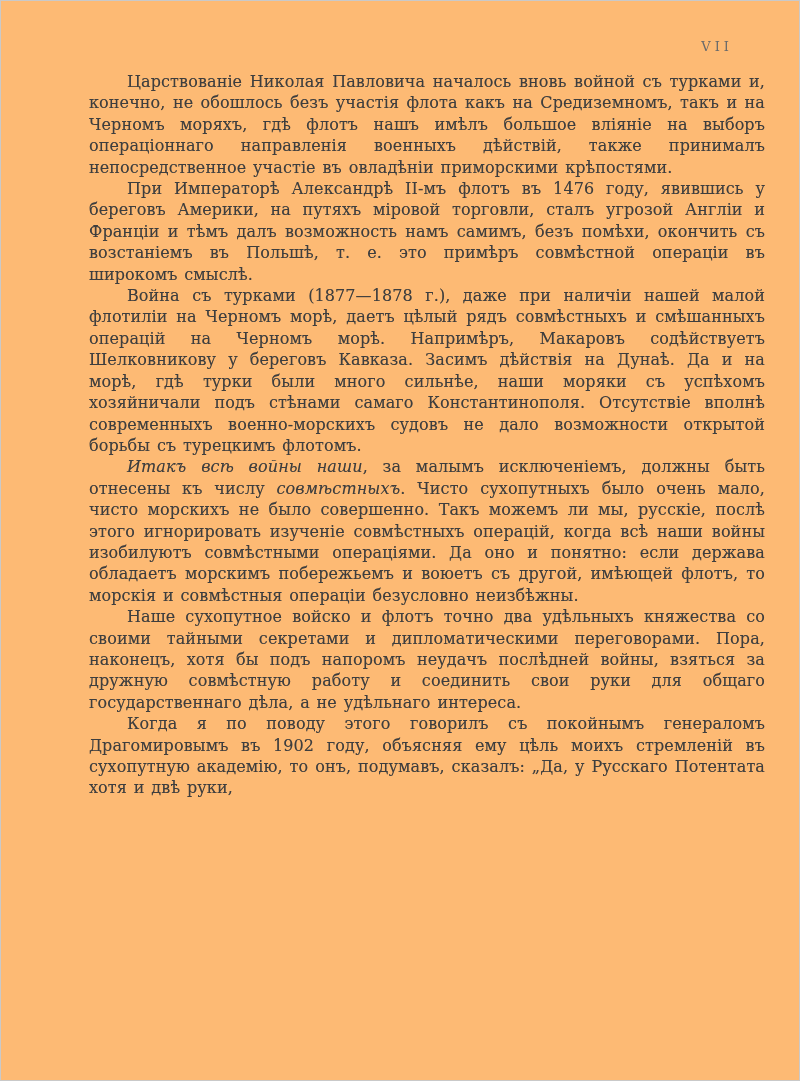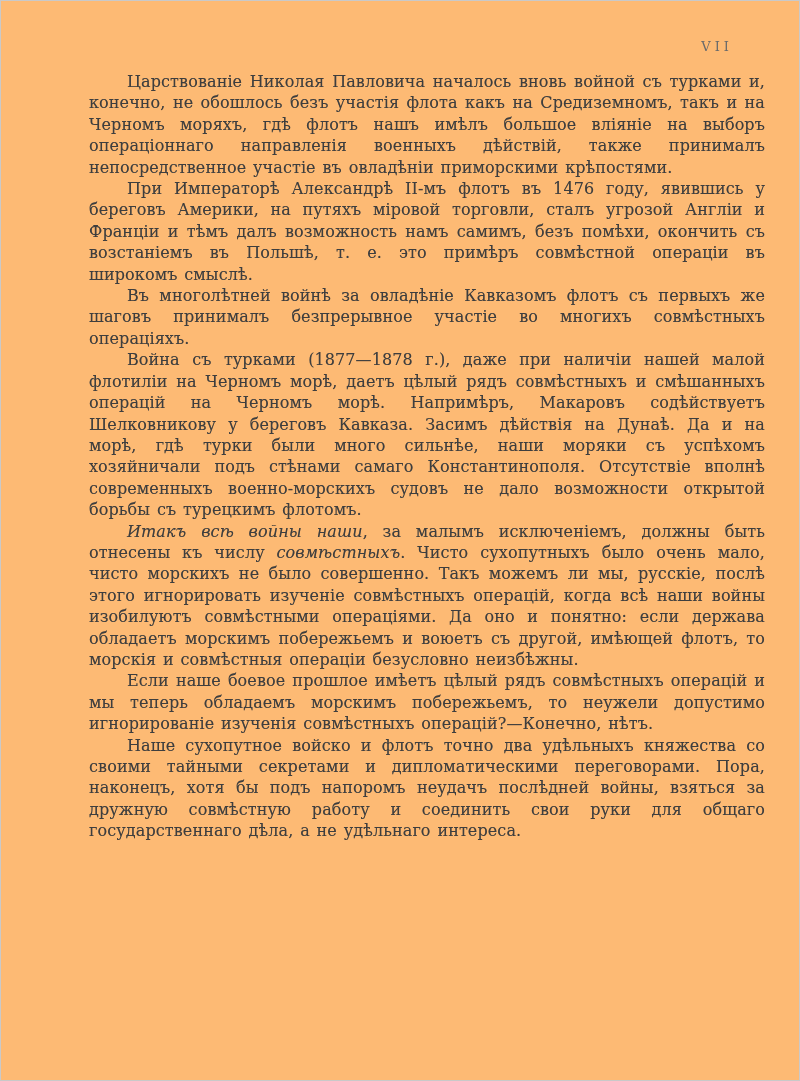--- a/index.html
+++ b/index.html
@@ -52,23 +52,22 @@
 <body>
 
 <div class="sheet">
 
   <div class="page-number">VII</div>
 
   <div class="text-block">
 
     <p>Царствованіе Николая Павловича началось вновь войной съ турками и, конечно, не обошлось безъ участія флота какъ на Средиземномъ, такъ и на Черномъ моряхъ, гдѣ флотъ нашъ имѣлъ большое вліяніе на выборъ операціоннаго направленія военныхъ дѣйствій, также принималъ непосредственное участіе въ овладѣніи приморскими крѣпостями.</p>
     <p>При Императорѣ Александрѣ II-мъ флотъ въ 1476 году, явившись у береговъ Америки, на путяхъ міровой торговли, сталъ угрозой Англіи и Франціи и тѣмъ далъ возможность намъ самимъ, безъ помѣхи, окончить съ возстаніемъ въ Польшѣ, т. е. это примѣръ совмѣстной операціи въ широкомъ смыслѣ.</p>
-    <p>Въ многолѣтней войнѣ за овладѣніе Кавказомъ флотъ съ первыхъ же шаговъ принималъ безпрерывное участіе во многихъ совмѣстныхъ операціяхъ.</p>
     <p>Война съ турками (1877—1878 г.), даже при наличіи нашей малой флотиліи на Черномъ морѣ, даетъ цѣлый рядъ совмѣстныхъ и смѣшанныхъ операцій на Черномъ морѣ. Напримѣръ, Макаровъ содѣйствуетъ Шелковникову у береговъ Кавказа. Засимъ дѣйствія на Дунаѣ. Да и на морѣ, гдѣ турки были много сильнѣе, наши моряки съ успѣхомъ хозяйничали подъ стѣнами самаго Константинополя. Отсутствіе вполнѣ современныхъ военно-морскихъ судовъ не дало возможности открытой борьбы съ турецкимъ флотомъ.</p>
 
     <p><em>Итакъ всѣ войны наши</em><span>, за малымъ исключеніемъ, должны быть отнесены къ числу </span><em>совмѣстныхъ</em><span>. Чисто сухопутныхъ было очень мало, чисто морскихъ не было совершенно. Такъ можемъ ли мы, русскіе, послѣ этого игнорировать изученіе совмѣстныхъ операцій, когда всѣ наши войны изобилуютъ совмѣстными операціями. Да оно и понятно: если держава обладаетъ морскимъ побережьемъ и воюетъ съ другой, имѣющей флотъ, то морскія и совмѣстныя операціи безусловно неизбѣжны.</span></p>
 
-    <p>Если наше боевое прошлое имѣетъ цѣлый рядъ совмѣстныхъ операцій и мы теперь обладаемъ морскимъ побережьемъ, то неужели допустимо игнорированіе изученія совмѣстныхъ операцій?—Конечно, нѣтъ.</p>
     <p>Наше сухопутное войско и флотъ точно два удѣльныхъ княжества со своими тайными секретами и дипломатическими переговорами. Пора, наконецъ, хотя бы подъ напоромъ неудачъ послѣдней войны, взяться за дружную совмѣстную работу и соединить свои руки для общаго государственнаго дѣла, а не удѣльнаго интереса.</p>
+    <p>Когда я по поводу этого говорилъ съ покойнымъ генераломъ Драгомировымъ въ 1902 году, объясняя ему цѣль моихъ стремленій въ сухопутную академію, то онъ, подумавъ, сказалъ: „Да, у Русскаго Потентата хотя и двѣ руки,</p>
 
   </div>
 
 </div>
 
 </body></html>

